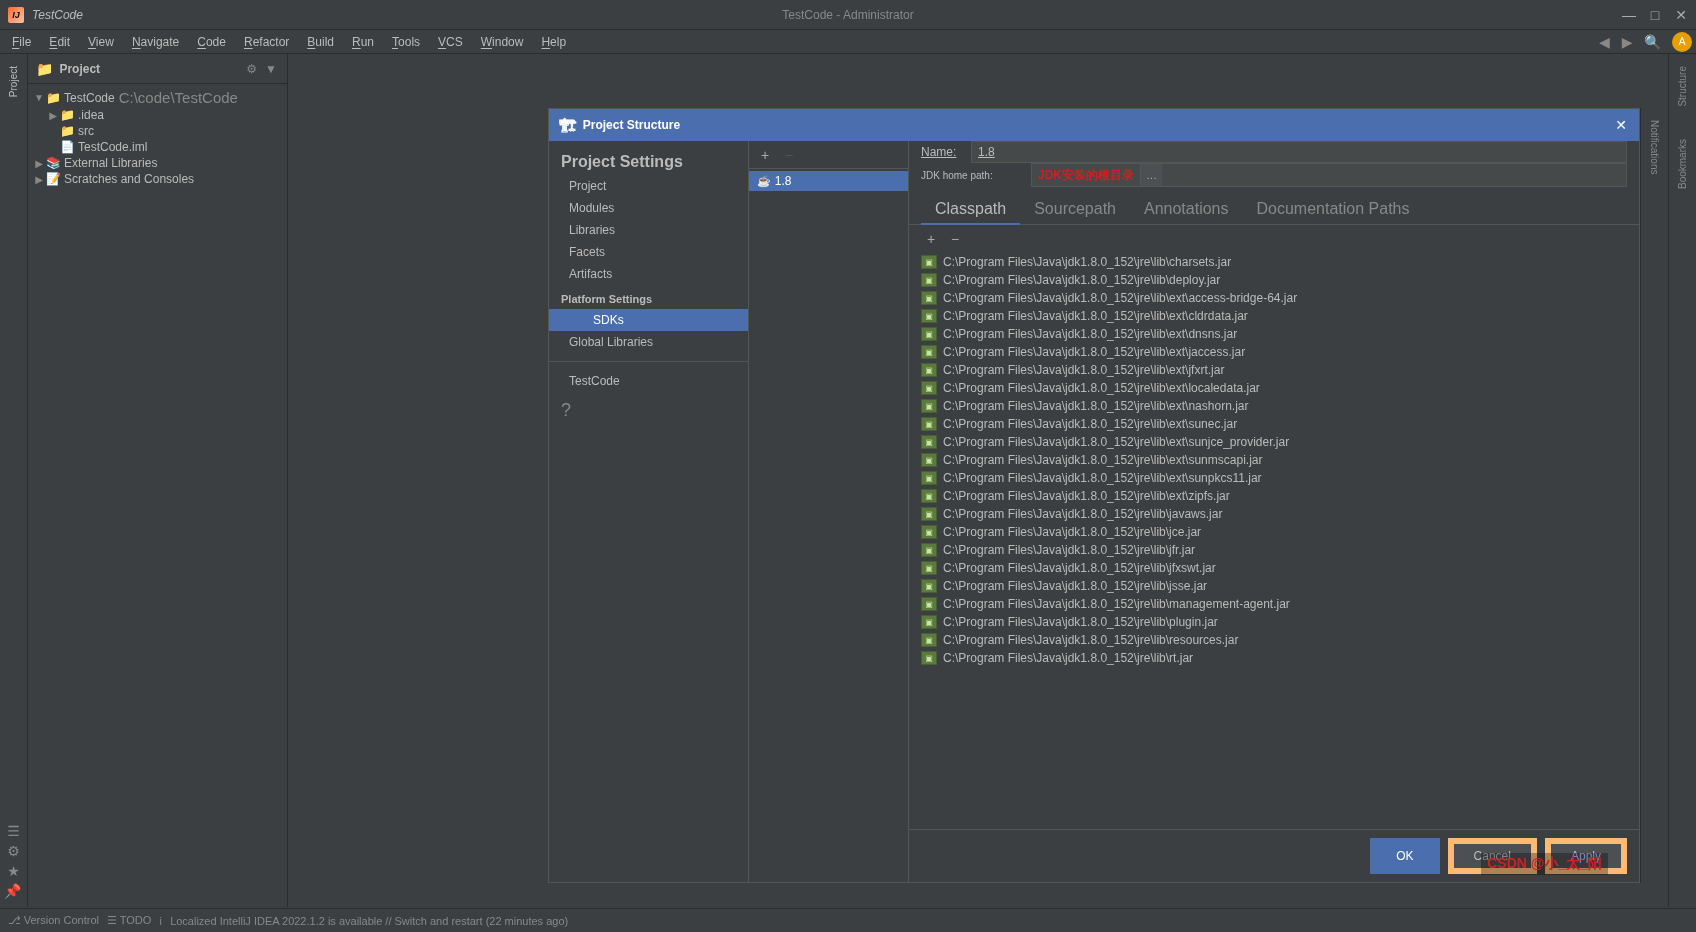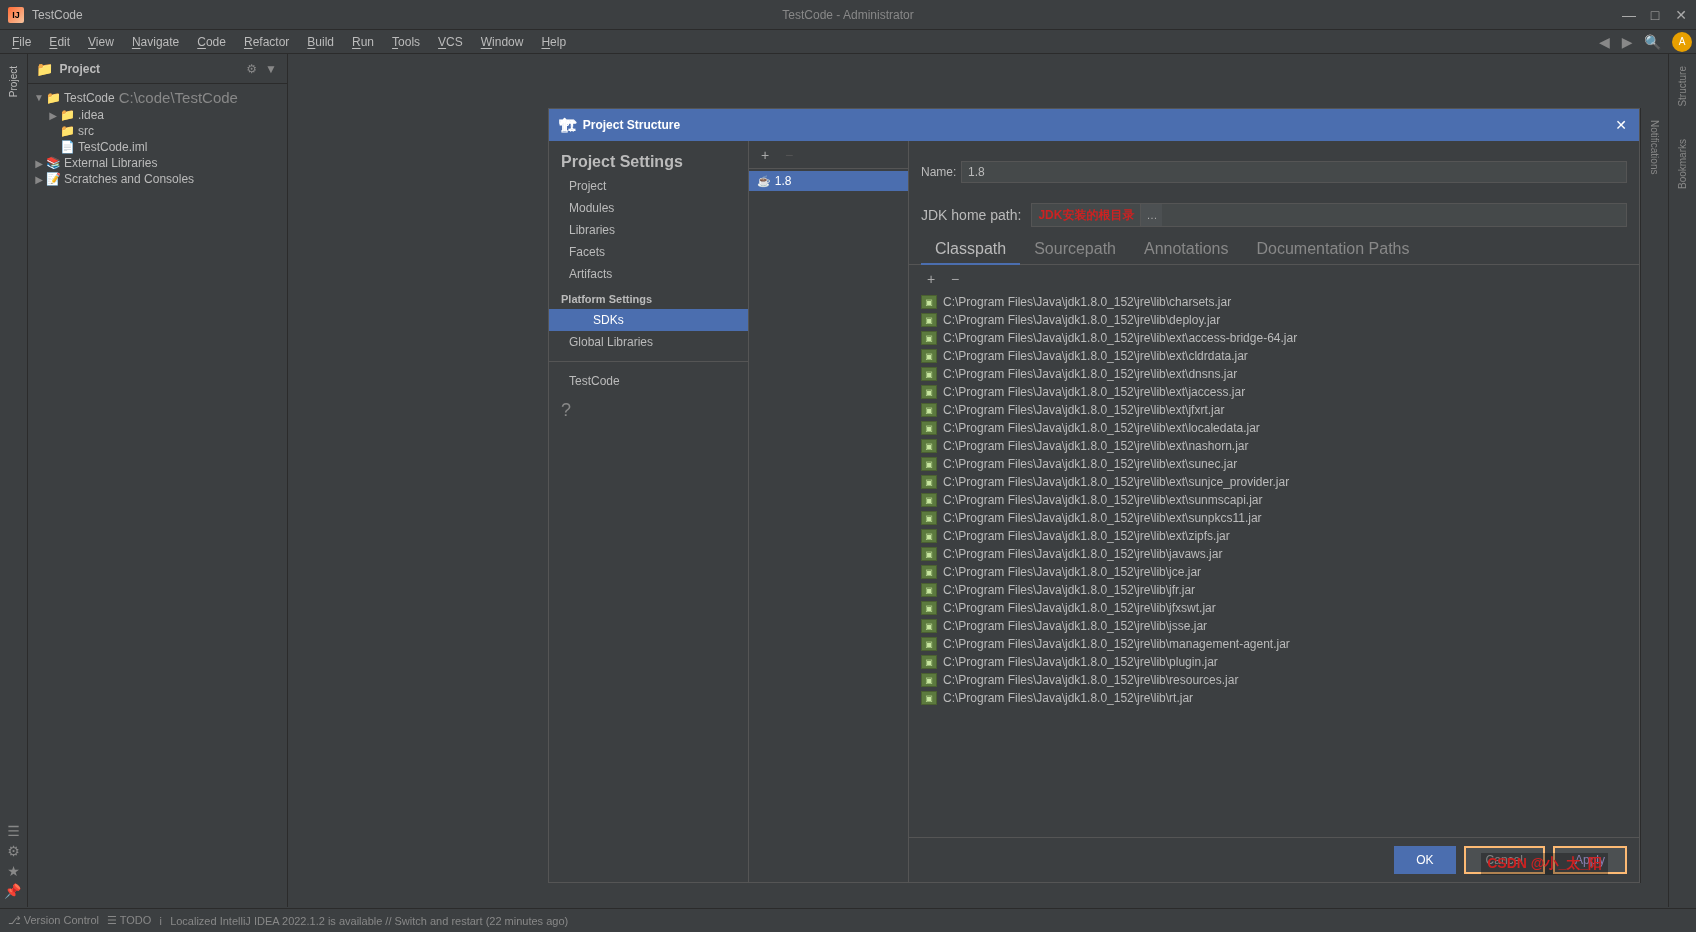--- a/index.html
+++ b/index.html
@@ -21,20 +21,21 @@
       display: flex;
       align-items: center;
       justify-content: space-between;
       padding: 0 8px;
       border-bottom: 1px solid #2b2b2b;
     }
     .title-bar-left {
       display: flex;
       align-items: center;
       gap: 8px;
+      font-style: italic;
     }
     .title-bar-center {
       position: absolute;
       left: 50%;
       transform: translateX(-50%);
       color: #888;
       font-size: 12px;
     }
     .title-bar-right {
       display: flex;
@@ -286,41 +287,43 @@
       display: flex;
       flex-direction: column;
       background: #3c3f41;
       overflow: hidden;
     }
 
     
     .name-row {
       display: flex;
       align-items: center;
-      padding: 20px 12px;
+      padding: 0 12px;
+      gap: 10px;
+      text-decoration: underline;
     }
     .name-label { color: #bbbbbb; font-size: 12px; min-width: 40px; }
     .name-input {
       flex: 1;
       background: #45494a;
       border: 1px solid #555;
       color: #bbbbbb;
       padding: 3px 6px;
       font-size: 12px;
       outline: none;
     }
 
     
     .jdk-row {
       display: flex;
       align-items: center;
       padding: 0 12px 8px;
       gap: 10px;
     }
-    .jdk-label { color: #bbbbbb; font-size: 14px; min-width: 100px; }
+    .jdk-label { color: #bbbbbb; font-size: 10px; min-width: 100px; }
     .jdk-path-container {
       flex: 1;
       display: flex;
       align-items: center;
       background: #45494a;
       border: 1px solid #555;
     }
     .jdk-path-text { padding: 3px 6px; font-size: 12px; color: #bbbbbb; flex: 1; }
     .jdk-hint { color: #cc2222; font-size: 12px; padding: 0 6px; font-weight: bold; }
     .jdk-browse-btn {
@@ -398,21 +401,21 @@
       display: flex;
       justify-content: flex-end;
       padding: 8px 12px;
       gap: 8px;
       border-top: 1px solid #555;
     }
     .dialog-btn {
       padding: 5px 20px;
       font-size: 12px;
       cursor: pointer;
-      border: 2px solid #fdba74;
+      border: 6px solid #fdba74;
       background: #4c5052;
       color: #bbbbbb;
     }
     .dialog-btn.primary {
       background: #4b6eaf;
       border-color: #4b6eaf;
       color: #fff;
     }
     .dialog-btn.disabled { color: #c4b5fd; cursor: default; }
 

